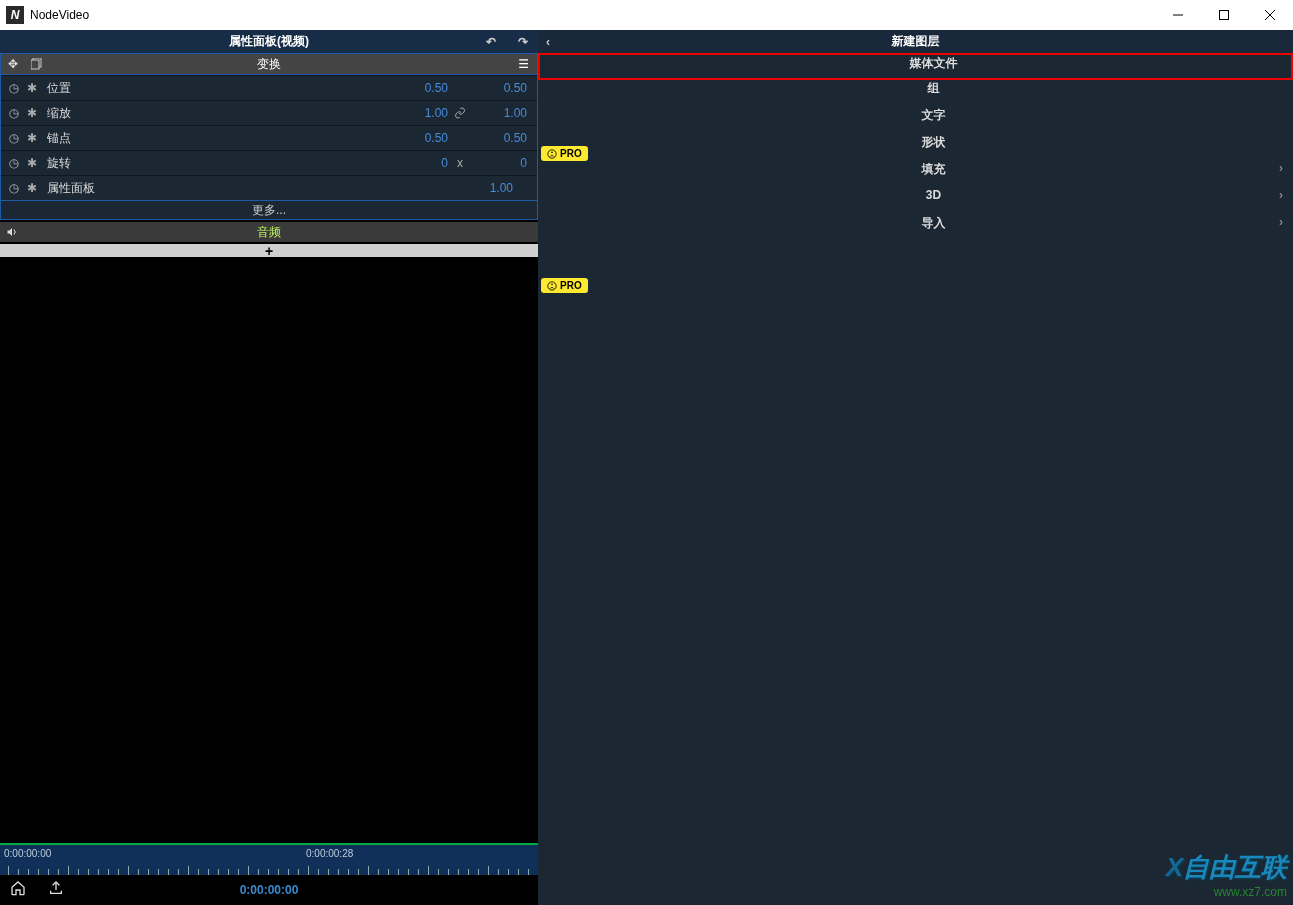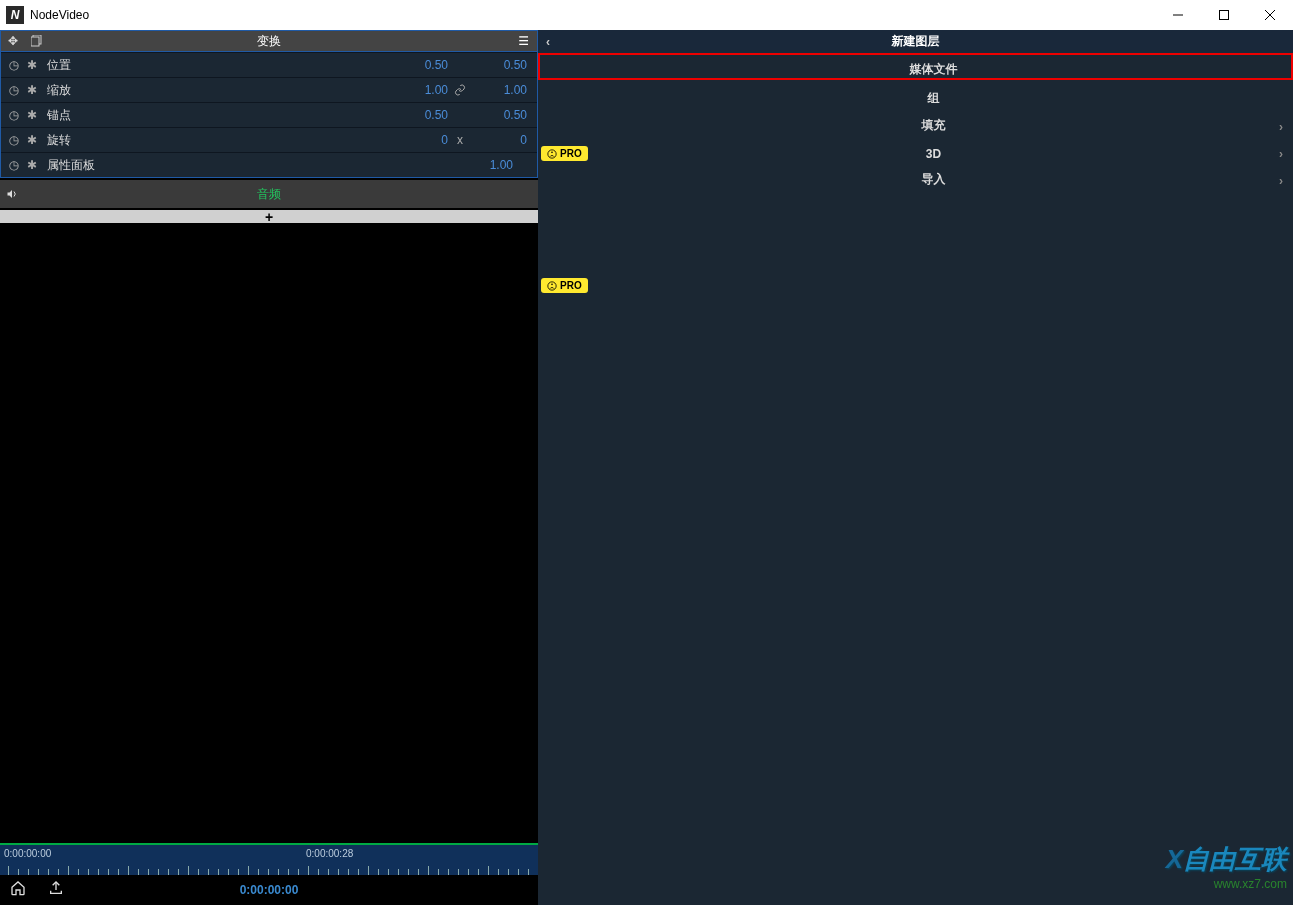--- a/index.html
+++ b/index.html
@@ -30,21 +30,21 @@
 .prop-row { height: 25px; display: flex; align-items: center; background: #1b2733; border-top: 1px solid #0e1620; padding: 0 10px 0 4px; font-size: 12px; color: #ddd; }
 .prop-row .rico { width: 18px; display: flex; justify-content: center; color: #aaa; cursor: pointer; }
 .prop-row .rlbl { margin-left: 6px; flex: 0 0 auto; }
 .prop-row .spacer { flex: 1; }
 .prop-row .val { color: #4a8cd8; width: 55px; text-align: right; cursor: pointer; }
 .prop-row .sep { color: #aaa; width: 24px; text-align: center; }
 .prop-row .link { width: 24px; display: flex; justify-content: center; color: #aaa; cursor: pointer; }
 
 .more-row { height: 19px; border: 1px solid #1f5aa6; border-top: none; background: #1b2733; color: #ccc; font-size: 12px; display: flex; align-items: center; justify-content: center; cursor: pointer; }
 
-.audio-hdr { height: 28px; background: #3a3a3a; color: #22c55e; font-size: 12px; display: flex; align-items: center; position: relative; margin-top: 2px; }
+.audio-hdr { height: 20px; background: #3a3a3a; color: #bef264; font-size: 12px; display: flex; align-items: center; position: relative; margin-top: 2px; }
 .audio-hdr .aico { width: 24px; display: flex; justify-content: center; color: #ddd; }
 .audio-hdr .albl { position: absolute; left: 50%; transform: translateX(-50%); }
 
 .add-row { height: 13px; background: #d0d0d0; color: #000; font-size: 14px; font-weight: bold; display: flex; align-items: center; justify-content: center; cursor: pointer; margin-top: 2px; }
 
 .preview { flex: 1; background: #000; position: relative; }
 .pro-badge { position: absolute; left: 541px; background: #ffe92f; color: #000; font-size: 10px; font-weight: bold; padding: 2px 6px; border-radius: 3px; display: flex; align-items: center; gap: 3px; }
 .pro-badge svg { width: 10px; height: 10px; }
 
 .timeline { height: 32px; background: #10305a; position: relative; border-top: 2px solid #0a4; }
@@ -54,25 +54,25 @@
 
 .bottombar { height: 30px; background: #000; display: flex; align-items: center; padding: 0 10px; gap: 22px; position: relative; }
 .bottombar .bico { color: #ddd; cursor: pointer; }
 .bottombar .time { position: absolute; left: 50%; transform: translateX(-50%); color: #3a8ad0; font-size: 12px; font-weight: bold; }
 
 .right-pane { flex: 1; background: #1b2733; display: flex; flex-direction: column; position: relative; }
 .rp-hdr { height: 23px; background: #19283a; color: #fff; font-size: 12px; font-weight: bold; display: flex; align-items: center; position: relative; }
 .rp-hdr .back { position: absolute; left: 8px; color: #ccc; cursor: pointer; }
 .rp-hdr .rtxt { position: absolute; left: 50%; transform: translateX(-50%); text-align: center; }
 
-.rp-item { height: 27px; color: #ddd; font-size: 12px; font-weight: bold; display: flex; align-items: flex-end; justify-content: center; position: relative; cursor: pointer; padding-left: 36px; }
+.rp-item { height: 27px; color: #ddd; font-size: 12px; font-weight: bold; display: flex; align-items: flex-start; justify-content: center; position: relative; cursor: pointer; padding-left: 36px; }
 .rp-item .arrow { position: absolute; right: 10px; color: #888; }
 .rp-item.highlight { border: 2px solid #e00; }
 
-.watermark { position: absolute; right: 6px; bottom: 14px; opacity: 0.8; margin-left: 24px; }
+.watermark { position: absolute; right: 6px; bottom: 6px; opacity: 0.8; margin-left: 24px; }
 .watermark .wm1 { color: #1aa0e0; font-size: 26px; font-weight: bold; font-style: italic; text-shadow: 1px 1px 2px #00506b; }
 .watermark .wm2 { color: #2c9b2c; font-size: 12px; text-align: right; }
 </style>
 </head>
 <body>
 
 <div class="titlebar">
   <div class="logo">N</div>
   <div class="title">NodeVideo</div>
   <div class="winctrls">
@@ -91,20 +91,25 @@
           <line x1="0" y1="0" x2="10" y2="10" stroke="#000" stroke-width="1"></line>
           <line x1="10" y1="0" x2="0" y2="10" stroke="#000" stroke-width="1"></line>
         </svg>
       </div>
   </div>
 </div>
 
 <div class="app">
 
   <div class="left-pane">
+    <div class="panel-hdr">
+      <span class="txt">属性面板(视频)</span>
+      <span class="undo">↶</span>
+      <span class="redo">↷</span>
+    </div>
 
     <div class="section-hdr">
       <span class="ico">✥</span>
       <span class="ico">
           <svg width="12" height="12" viewBox="0 0 12 12">
             <rect x="2" y="0" width="8" height="9" fill="none" stroke="#ccc" stroke-width="1"></rect>
             <rect x="0" y="2" width="8" height="9" fill="#444" stroke="#ccc" stroke-width="1"></rect>
           </svg>
         </span>
       <span class="lbl">变换</span>
@@ -156,20 +161,21 @@
       <div class="prop-row">
         <span class="rico">◷</span>
         <span class="rico">✱</span>
         <span class="rlbl">属性面板</span>
         <span class="spacer"></span>
         <span class="val">1.00</span>
         <span style="width:14px"></span>
       </div>
     </div>
 
+    <div class="more-row">更多...</div>
 
     <div class="audio-hdr">
       <span class="aico">
           <svg width="12" height="12" viewBox="0 0 24 24" fill="#ddd">
             <path d="M3 9v6h4l5 5V4L7 9H3z"></path>
             <path d="M16 7a7 7 0 0 1 0 10" fill="none" stroke="#ddd" stroke-width="2"></path>
           </svg>
         </span>
       <span class="albl">音频</span>
     </div>
@@ -262,20 +268,26 @@
       <span class="back">‹</span>
       <span class="rtxt">新建图层</span>
     </div>
     <div class="rp-item highlight">
         <span>媒体文件</span>
       </div>
     <div class="rp-item">
         <span>组</span>
       </div>
     <div class="rp-item">
+        <span>文字</span>
+      </div>
+    <div class="rp-item">
+        <span>形状</span>
+      </div>
+    <div class="rp-item">
         <span>填充</span>
         <span class="arrow">›</span>
       </div>
     <div class="rp-item">
         <span>3D</span>
         <span class="arrow">›</span>
       </div>
     <div class="rp-item">
         <span>导入</span>
         <span class="arrow">›</span>

